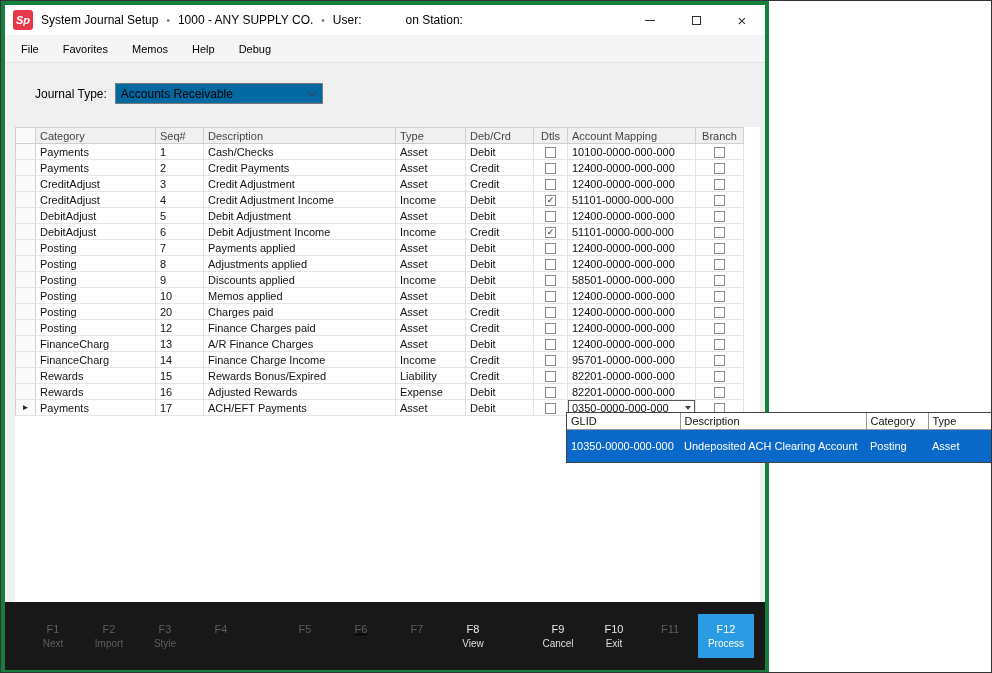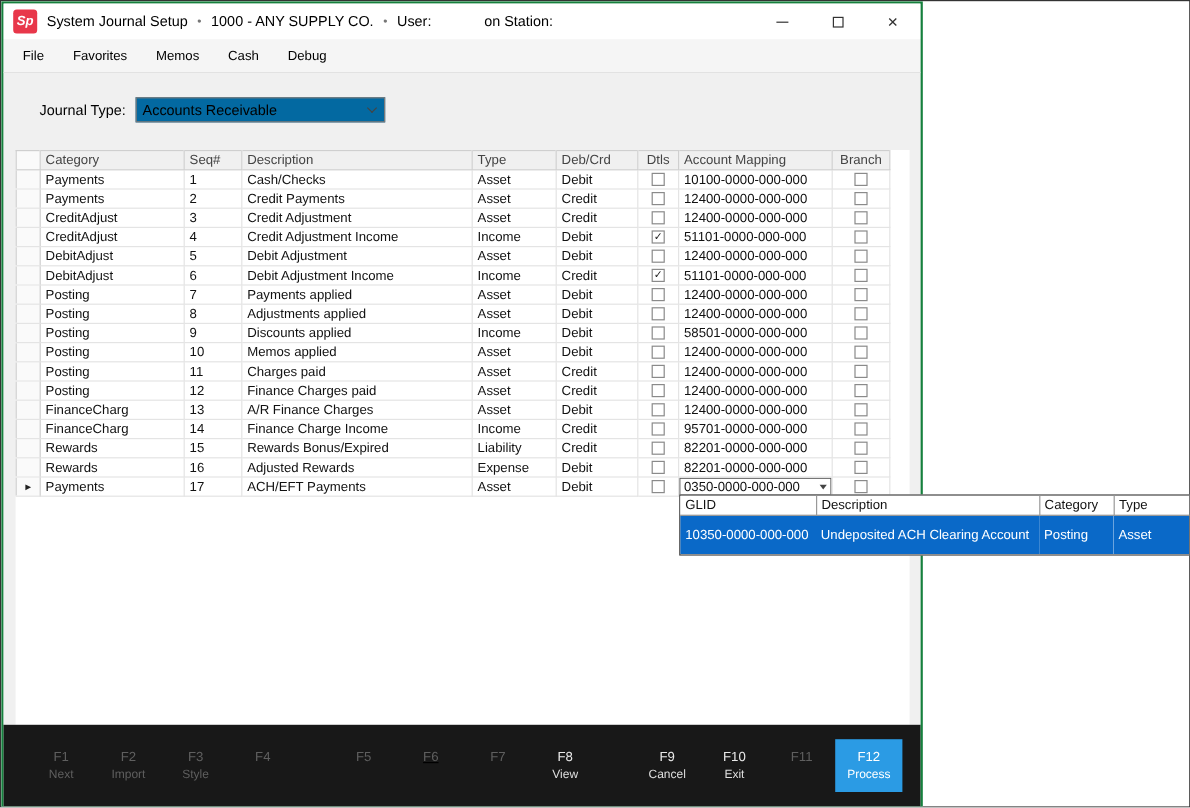--- a/index.html
+++ b/index.html
@@ -13,21 +13,21 @@
     position: relative;
     width: 992px; height: 673px;
     background: #ffffff;
     border: 1px solid #333;
     overflow: hidden;
   }
   
   .window {
     position: absolute; left: 0; top: 0;
     width: 768px; height: 673px;
-    border: 2px solid #15803d;
+    border: 4px solid #15803d;
     background: #f0f0f0;
     display: flex; flex-direction: column;
   }
   .titlebar {
     height: 30px; background: #ffffff;
     display: flex; align-items: center;
     padding-left: 8px;
     font-size: 12px;
     flex: 0 0 auto;
   }
@@ -186,21 +186,21 @@
         <button class="wb">
             <span>×</span>
           </button>
       </span>
     </div>
 
     <div class="menubar">
         <span class="menu-item">File</span>
         <span class="menu-item">Favorites</span>
         <span class="menu-item">Memos</span>
-        <span class="menu-item">Cash</span>
+        <span class="menu-item">Help</span>
         <span class="menu-item">Debug</span>
       </div>
 
     <div class="content">
       <div class="journal-row">
         <span class="journal-label">Journal Type:</span>
         <div class="combo">
           <span>Accounts Receivable</span>
           <span class="combo-arrow"></span>
         </div>
@@ -339,21 +339,21 @@
                 <td>Memos applied</td>
                 <td>Asset</td>
                 <td>Debit</td>
                 <td class="c-cb"><span class="cb"></span></td>
                 <td>12400-0000-000-000</td>
                 <td class="c-cb"><span class="cb"></span></td>
               </tr>
               <tr>
                 <td class="c-sel"></td>
                 <td>Posting</td>
-                <td>11</td>
+                <td>20</td>
                 <td>Charges paid</td>
                 <td>Asset</td>
                 <td>Credit</td>
                 <td class="c-cb"><span class="cb"></span></td>
                 <td>12400-0000-000-000</td>
                 <td class="c-cb"><span class="cb"></span></td>
               </tr>
               <tr>
                 <td class="c-sel"></td>
                 <td>Posting</td>

